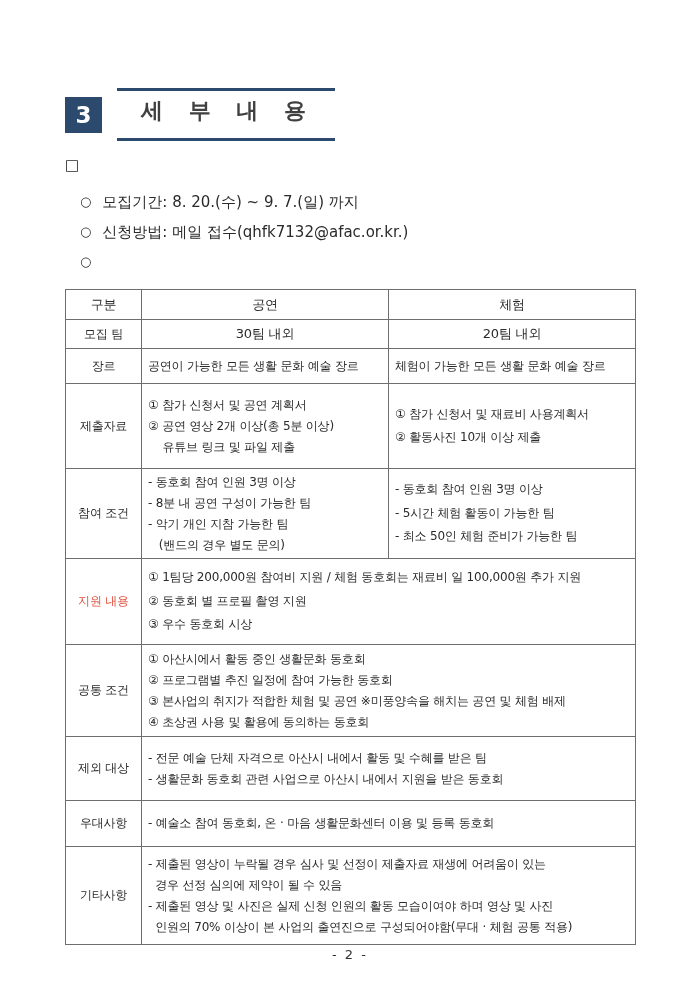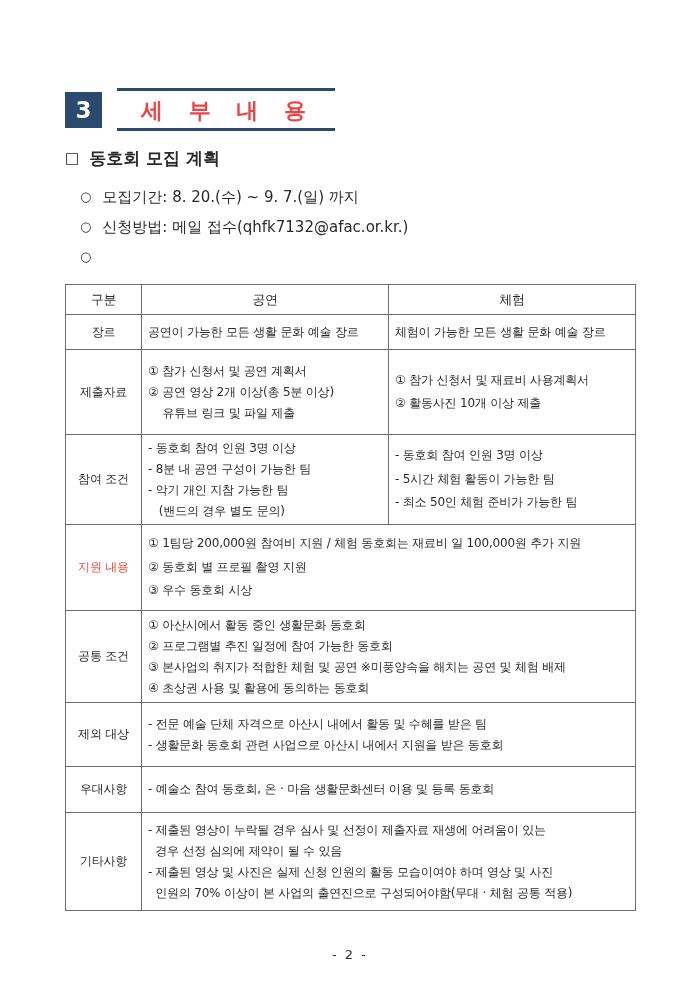--- a/index.html
+++ b/index.html
@@ -15,23 +15,23 @@
   }
   
   .header-row{display:flex;align-items:center;gap:15px;margin-bottom:16px;}
   .num-box{
     width:37px;height:36px;background:#2b4a6e;color:#ffffff;
     display:flex;align-items:center;justify-content:center;
     font-size:23px;font-weight:bold;
   }
   .section-title{
     display:inline-block;
-    color:#ef4444;font-size:22px;font-weight:bold;letter-spacing:9px;
+    color:#404040;font-size:22px;font-weight:bold;letter-spacing:9px;
     border-top:3px solid #2b4a6e;border-bottom:3px solid #2b4a6e;
-    padding:5px 20px 2px 24px;
+    padding:5px 20px 12px 24px;
   }
   
   .subheading{font-size:17px;font-weight:bold;margin:14px 0 12px 0;display:flex;align-items:center;gap:10px;}
   .sq-marker{font-size:15px;font-weight:bold;position:relative;top:-1px;}
   
   .bullet-list{margin-left:15px;margin-bottom:12px;}
   .bullet-item{display:flex;gap:11px;font-size:15px;line-height:30px;}
   .bullet-item .marker{font-size:13px;}
   
   table.doc-table{
@@ -63,21 +63,20 @@
 
 <div class="page">
 
   <div class="header-row">
     <div class="num-box">3</div>
     <div class="section-title">세 부 내 용</div>
   </div>
 
   <div class="subheading">
     <span class="sq-marker">□</span>
-    <span>동호회 모집 계획</span>
   </div>
 
   <div class="bullet-list">
     <div class="bullet-item">
       <span class="marker">○</span>
       <span>모집기간: 8. 20.(수) ~ 9. 7.(일) 까지</span>
     </div>
     <div class="bullet-item">
       <span class="marker">○</span>
       <span>신청방법: 메일 접수(qhfk7132@afac.or.kr.)</span>
@@ -94,20 +93,25 @@
         <col class="c-right">
       </colgroup>
 
     <tbody>
         <tr style="height:30px;">
       <th class="hd">구분</th>
       <th class="hd">공연</th>
       <th class="hd">체험</th>
     </tr>
 
+    <tr style="height:29px;">
+      <td class="lab">모집 팀</td>
+      <td class="ctr">30팀 내외</td>
+      <td class="ctr">20팀 내외</td>
+    </tr>
 
     <tr style="height:35px;">
       <td class="lab">장르</td>
       <td class="genre">공연이 가능한 모든 생활 문화 예술 장르</td>
       <td class="genre">체험이 가능한 모든 생활 문화 예술 장르</td>
     </tr>
 
     <tr style="height:85px;">
       <td class="lab">제출자료</td>
       <td>

